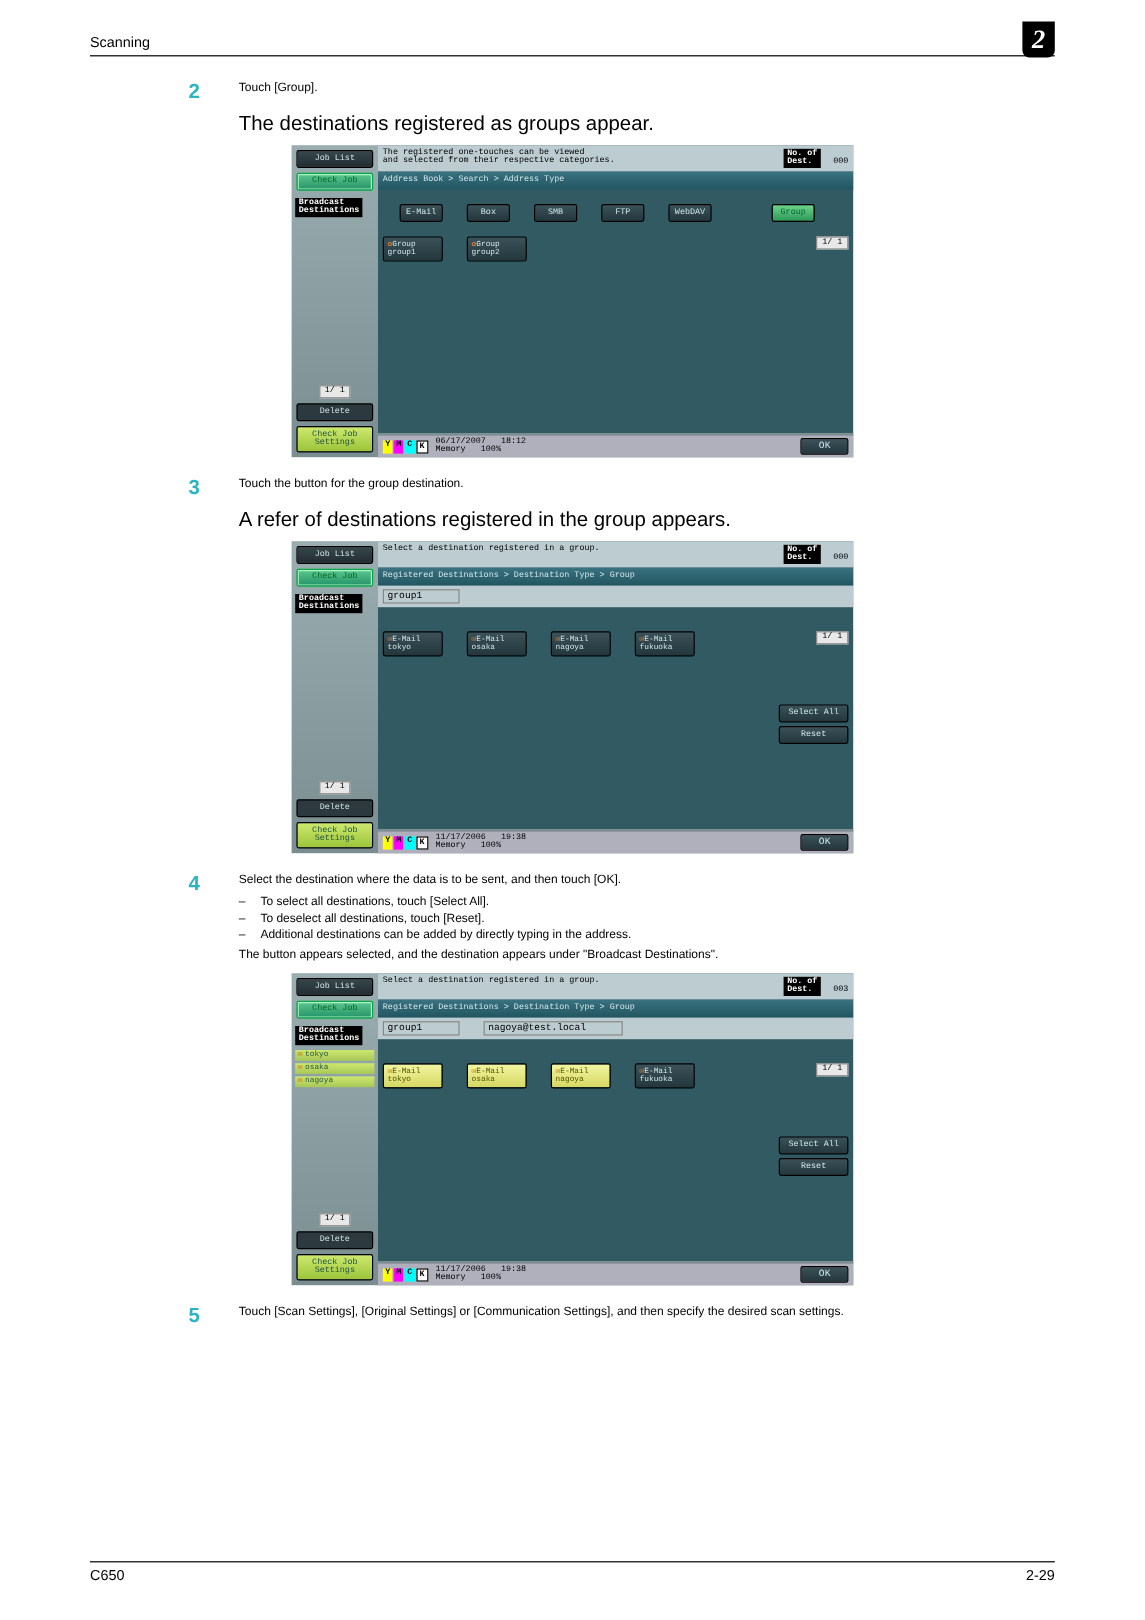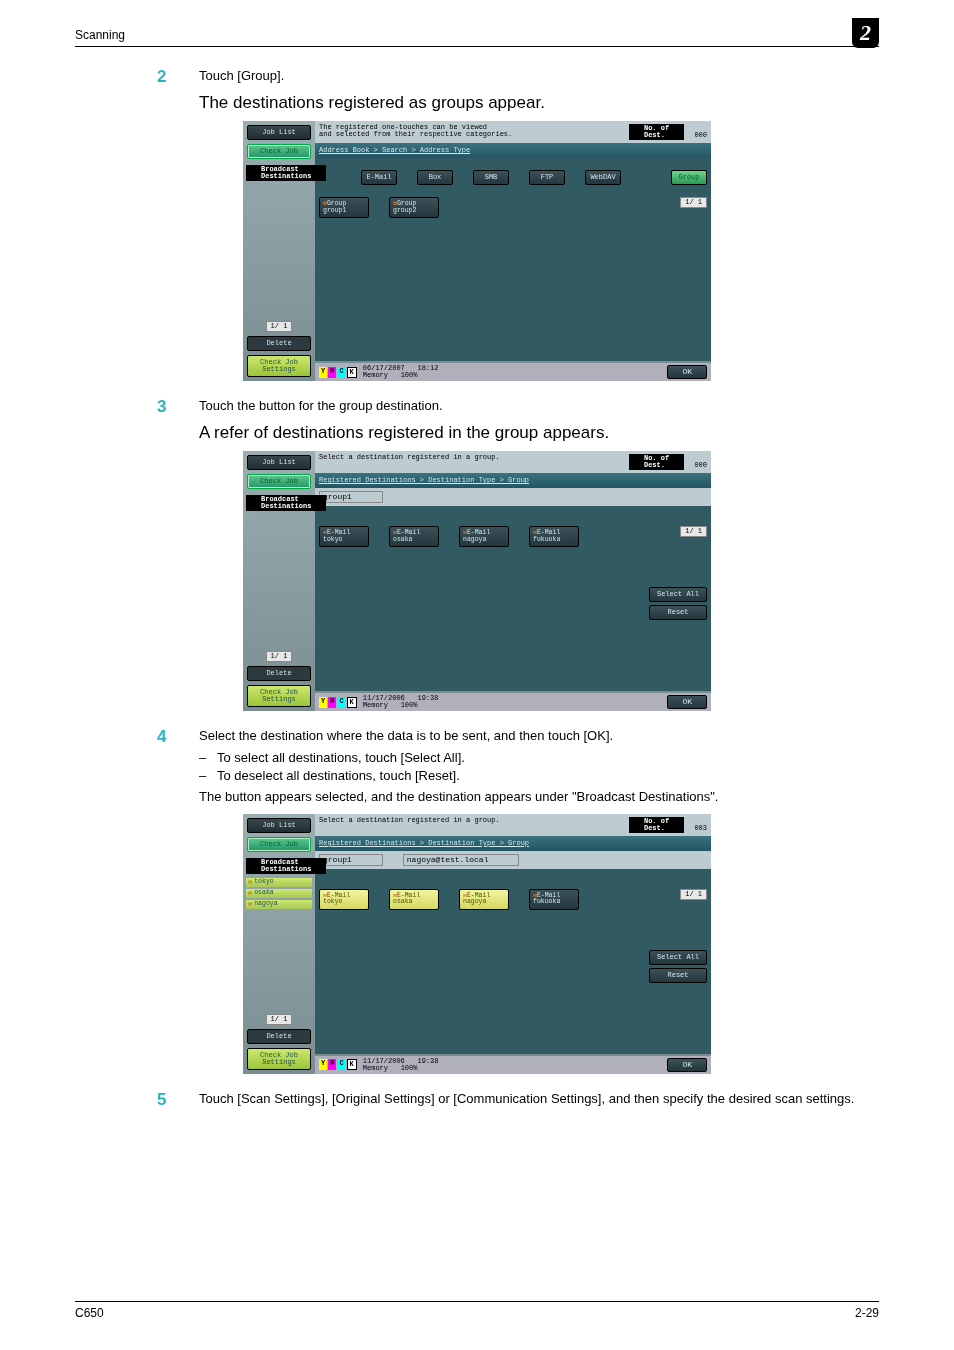--- a/index.html
+++ b/index.html
@@ -48,21 +48,21 @@
     align-items: flex-start;
   }
   .step-num {
     color: #2ab4c4;
     font-weight: bold;
     font-size: 17px;
     width: 42px;
     flex: 0 0 42px;
   }
   .step-body {
-    font-size: 13px;
+    font-size: 10px;
     line-height: 1.4;
   }
   .step-caption {
     margin-left: 124px;
     font-size: 17px;
     margin-top: 6px;
     margin-bottom: 8px;
   }
   ul.bullets {
     list-style: none;
@@ -116,21 +116,21 @@
   .btn.lime {
     background: linear-gradient(#cde86e, #9cc43a);
     color: #254;
   }
   .btn.dark { background: linear-gradient(#37474c,#222d32); }
   .btn.flat { background:#2c3a3f; }
   .inverse-label {
     display:inline-block;
     background:#000; color:#fff;
     font-weight:bold;
-    padding:1px 15px;
+    padding:1px 3px;
     font-size:7px;
   }
   .mainpanel {
     flex:1;
     background:#315a62;
     color:#cfe6ea;
     display:flex;
     flex-direction:column;
   }
   .mp-top {
@@ -138,31 +138,29 @@
     color:#000;
     padding:3px 4px;
     font-size:7px;
     display:flex;
     justify-content:space-between;
   }
   .mp-bread {
     background:linear-gradient(#3b7280,#215561);
     padding:4px;
     font-size:7px;
-    text-decoration:underline;
   }
   .mp-body {
     flex:1;
     padding:6px 4px;
   }
   .chiprow {
     display:flex;
     gap:20px;
     align-items:center;
-    justify-content:flex-end;
   }
   .chip {
     background:linear-gradient(#3c5258,#23373d);
     border:1px solid #000;
     color:#cfe6ea;
     padding:3px 2px;
     font-size:7px;
     min-width:30px;
     text-align:center;
     border-radius:2px;
@@ -408,20 +406,21 @@
     </div>
   </div>
 
   <div class="step">
     <div class="step-num">4</div>
     <div class="step-body">
       <span>Select the destination where the data is to be sent, and then touch [OK].</span>
       <ul class="bullets">
         <li>To select all destinations, touch [Select All].</li>
         <li>To deselect all destinations, touch [Reset].</li>
+        <li>Additional destinations can be added by directly typing in the address.</li>
       </ul>
       <span>The button appears selected, and the destination appears under "Broadcast Destinations".</span>
     </div>
   </div>
 
   <div class="shot" style="margin-top:8px;">
     <div class="inner">
       <div class="sidebar">
         <div class="pad">
           <div class="btn dark">Job List</div>

